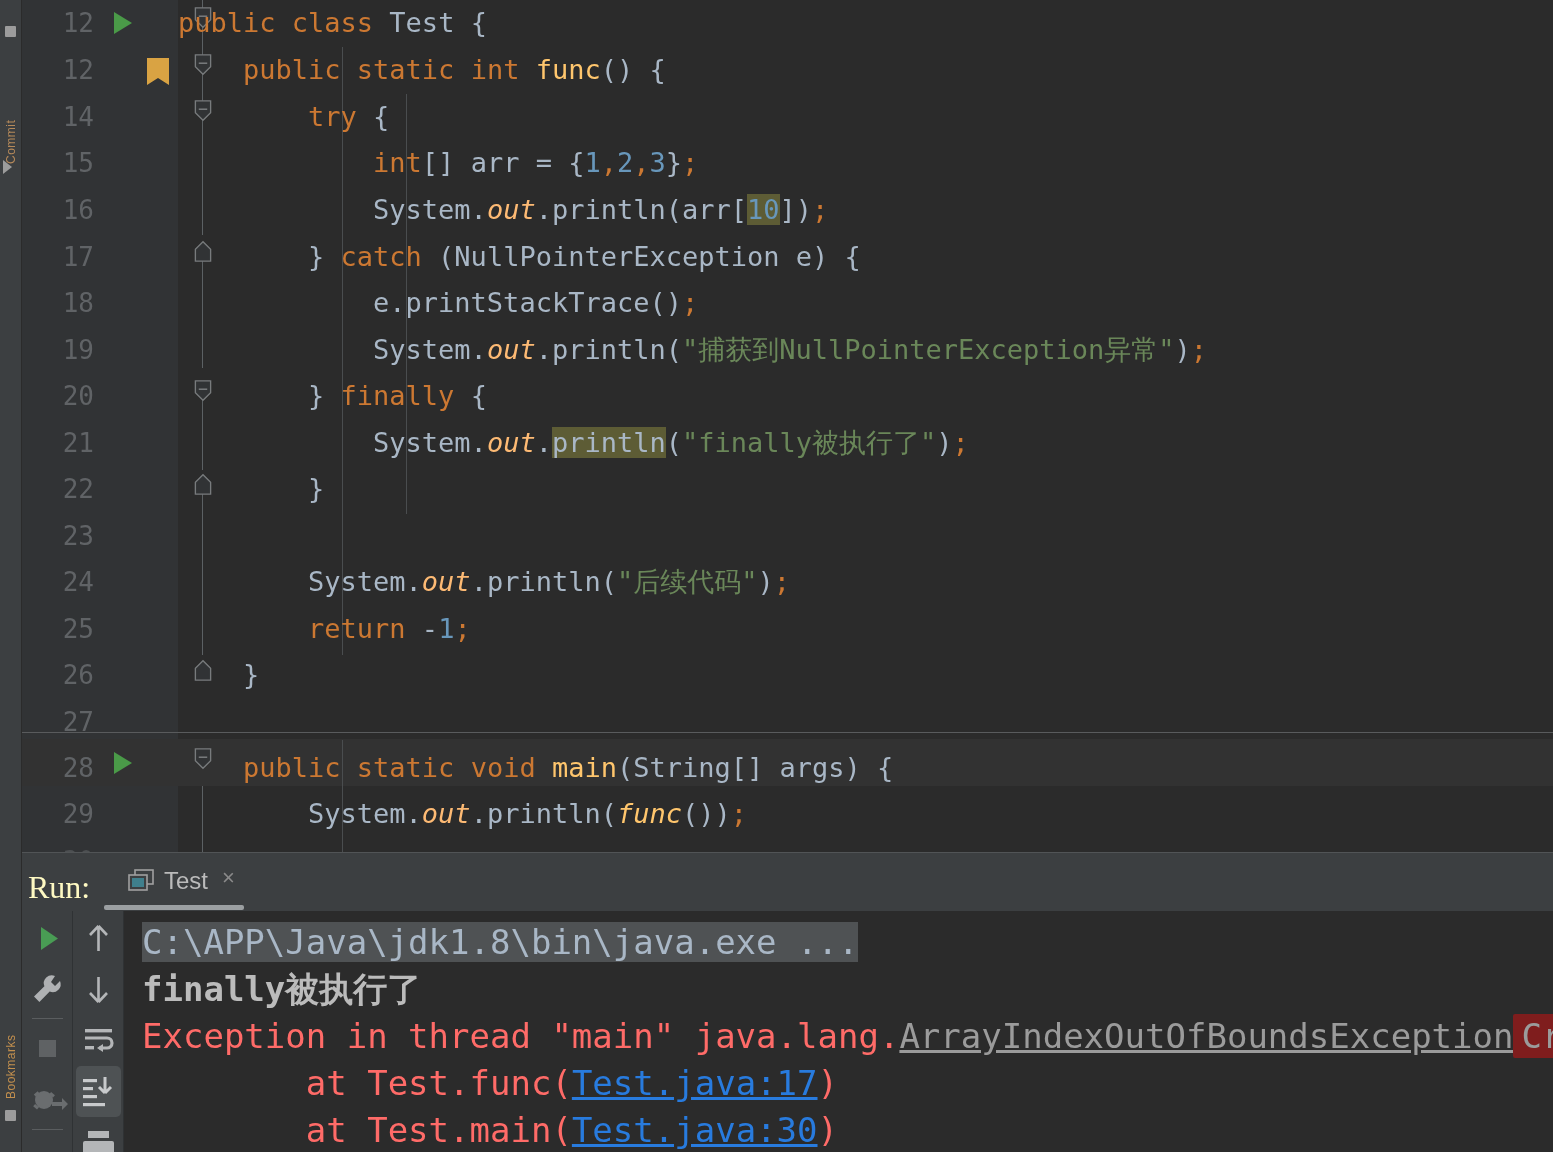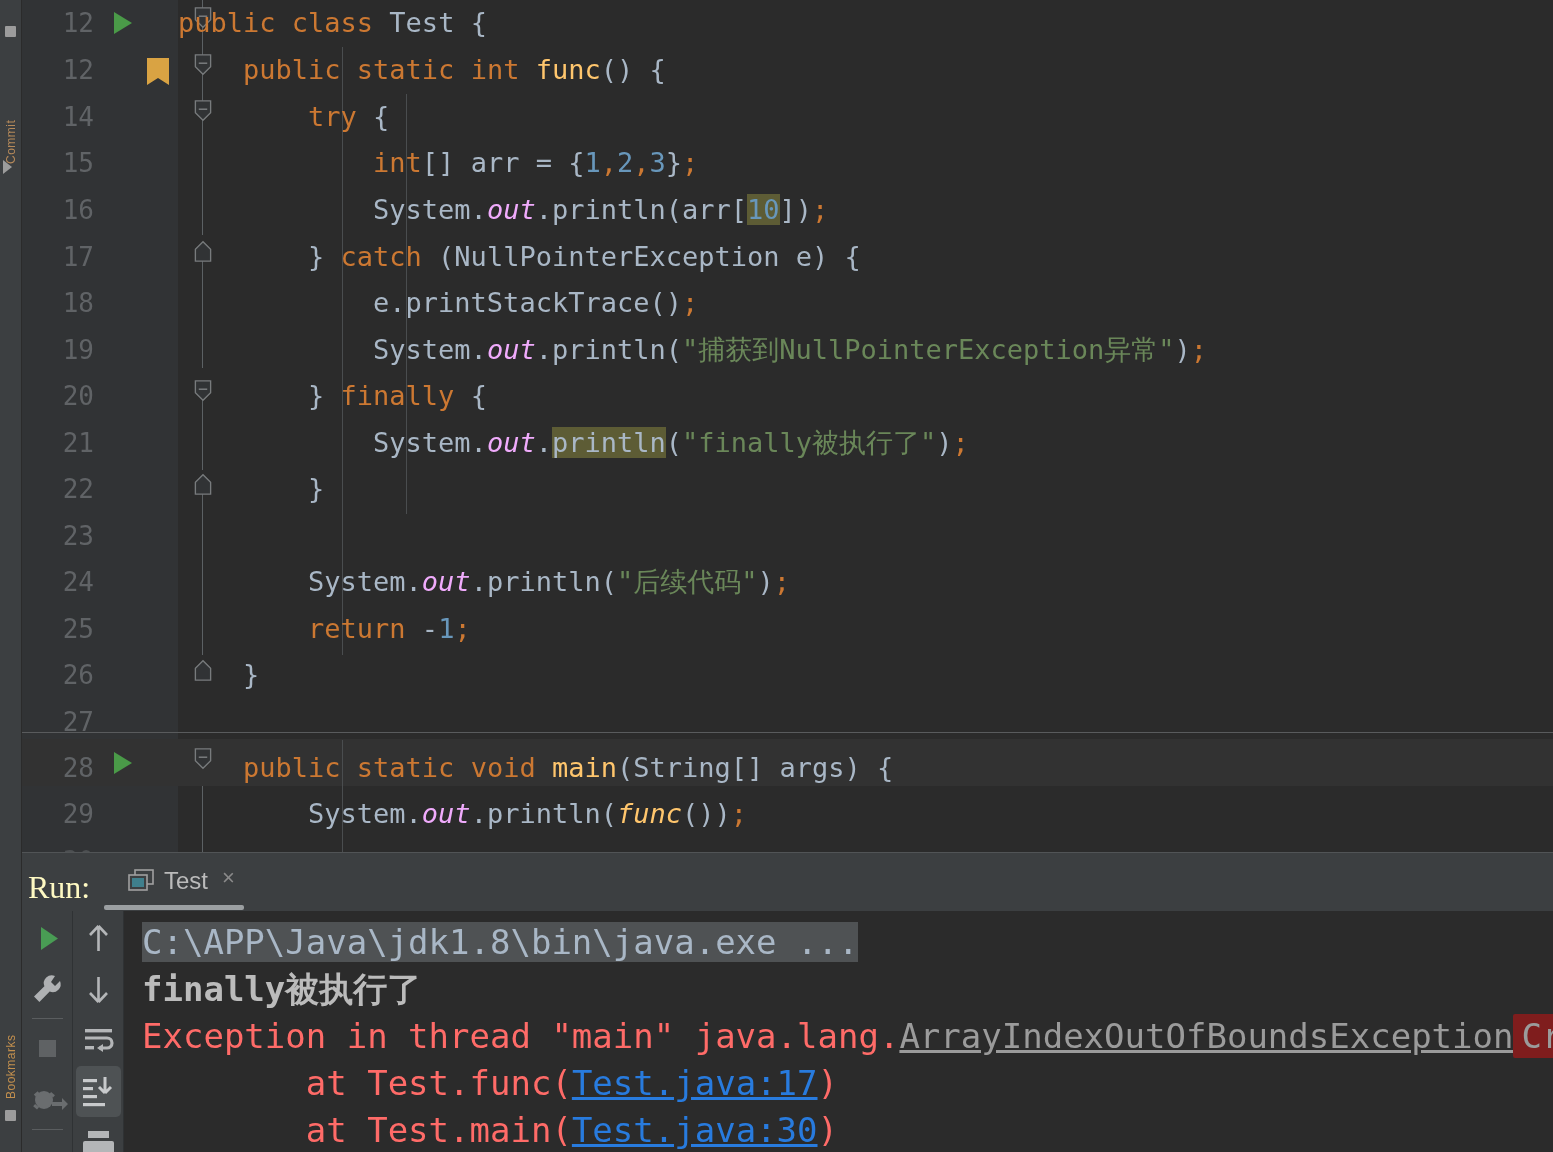--- a/index.html
+++ b/index.html
@@ -72,21 +72,21 @@
     font-size:27px; line-height:46.7px;
     white-space:pre; color:#a9b7c6;
   }
   .indent-guide{ position:absolute; width:1px; background:#4a4d4f; }
 
   
   .kw     { color:#cc7832; }
   .pln    { color:#a9b7c6; }
   .num    { color:#6897bb; }
   .str    { color:#6a8759; }
-  .fld    { color:#f0abfc; font-style:italic;text-align:center; }
+  .fld    { color:#fdba74; font-style:italic;text-align:center; }
   .mth    { color:#ffc66d; }
   .mthi   { color:#ffc66d; font-style:italic; }
   .semi   { color:#cc7832; }
   .hl     { background:#5d5c35; }
   .row-hl { position:absolute; left:0; right:0; height:46.7px; background:#323232; }
   .method-sep{ position:absolute; left:0; right:0; height:1px; background:#595b5d; }
 
   
   .runwin{
     position:absolute; left:22px; top:852px; right:0; bottom:0;

